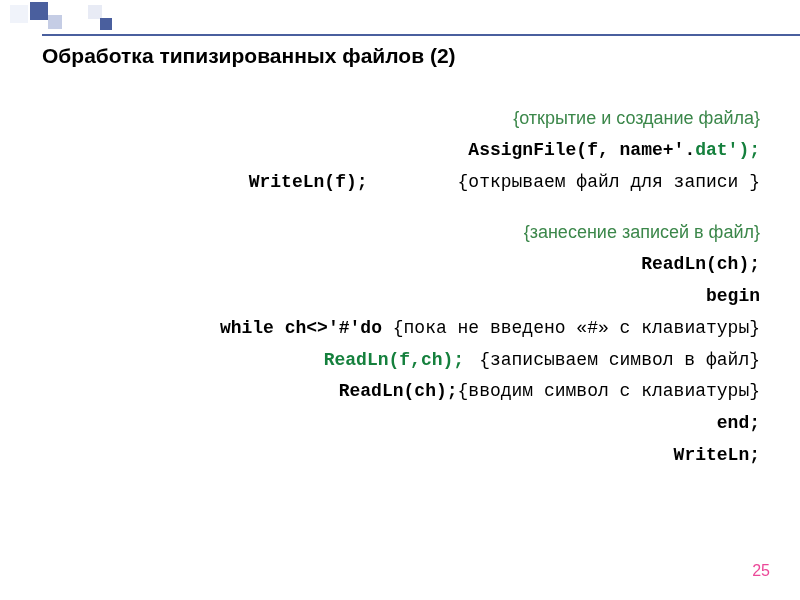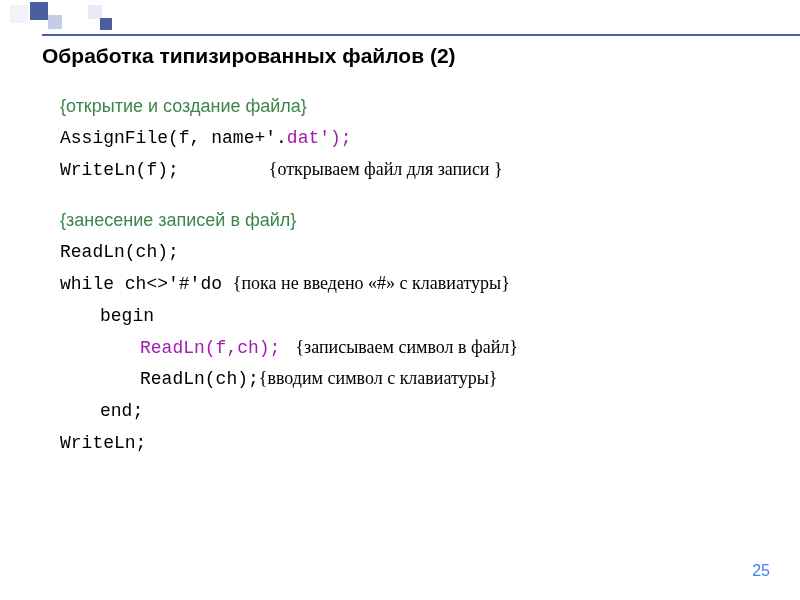--- a/index.html
+++ b/index.html
@@ -39,52 +39,53 @@
   .title {
     position: absolute;
     top: 44px;
     left: 42px;
     font-size: 21px;
     font-weight: bold;
     color: #000;
   }
   .content {
     position: absolute;
-    top: 92px;
+    top: 104px;
     left: 60px;
     right: 40px;
     font-size: 18px;
     line-height: 1.6;
     color: #000;
+    text-align: right;
   }
   .comment-green {
     color: #3b874a;
   }
   .code {
     font-family: "Courier New", monospace;
-    font-weight: normal;
+    font-weight: bold;
     margin-top: 14px;
   }
   .code-green {
     font-family: "Courier New", monospace;
-    font-weight: normal;
-    color: #a21caf;
+    font-weight: bold;
+    color: #15803d;
   }
   .annotation {
-    font-family: Liberation Serif, serif;
+    font-family: Liberation Mono, monospace;
     font-weight: normal;
   }
   .indent1 { padding-left: 40px; }
   .indent2 { padding-left: 80px; }
   .page-number {
     position: absolute;
     bottom: 20px;
     right: 30px;
     font-size: 16px;
-    color: #3b82f6;
+    color: #ec4899;
   }
   .row { margin-bottom: 2px; }
   .spacer { height: 20px; }
 </style>
 </head>
 <body>
 
 <div class="top-decoration">
   <div class="square sq1"></div>
   <div class="square sq2"></div>
@@ -96,21 +97,21 @@
 
 <div class="title">Обработка типизированных файлов (2)</div>
 
 <div class="content">
   <div class="row"><span class="comment-green">{открытие и создание файла}</span></div>
   <div class="row"><span class="code">AssignFile(f, name+'.</span><span class="code-green">dat');</span></div>
   <div class="row"><span class="code">WriteLn(f);</span><span class="annotation" style="margin-left:90px;">{открываем файл для записи }</span></div>
   <div class="spacer"></div>
   <div class="row"><span class="comment-green">{занесение записей в файл}</span></div>
   <div class="row"><span class="code">ReadLn(ch);</span></div>
+  <div class="row indent1"><span class="code">begin</span></div>
   <div class="row"><span class="code">while ch&lt;&gt;'#'do </span><span class="annotation">{пока не введено «#» с клавиатуры}</span></div>
-  <div class="row indent1"><span class="code">begin</span></div>
   <div class="row indent2"><span class="code-green">ReadLn(f,ch);</span><span class="annotation" style="margin-left:15px;">{записываем символ в файл}</span></div>
   <div class="row indent2"><span class="code">ReadLn(ch);</span><span class="annotation" style="">{вводим символ с клавиатуры}</span></div>
   <div class="row indent1"><span class="code">end;</span></div>
   <div class="row"><span class="code">WriteLn;</span></div>
 </div>
 
 <div class="page-number">25</div>
 
 </body></html>

